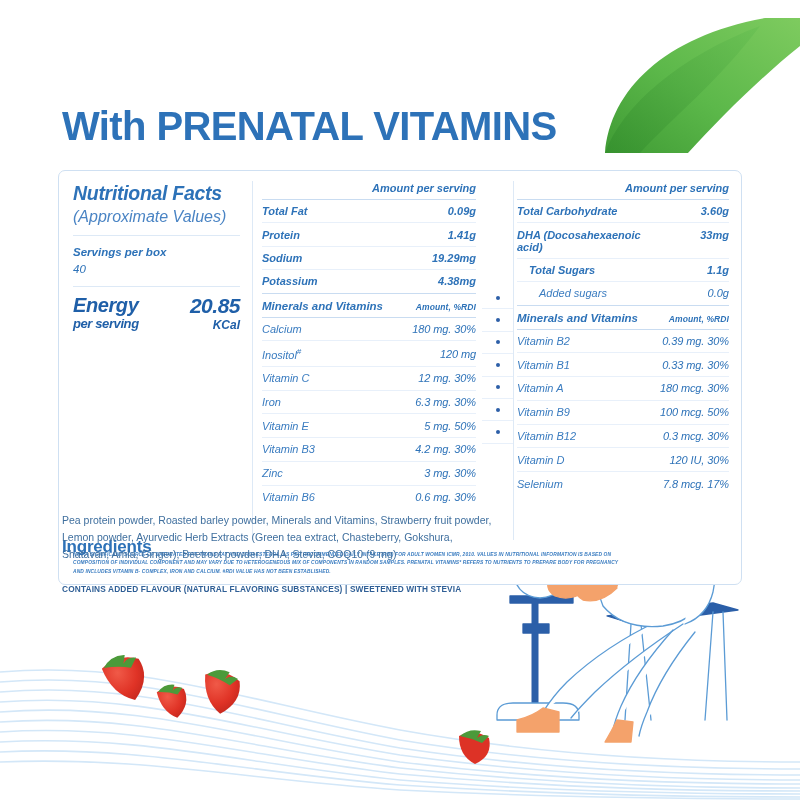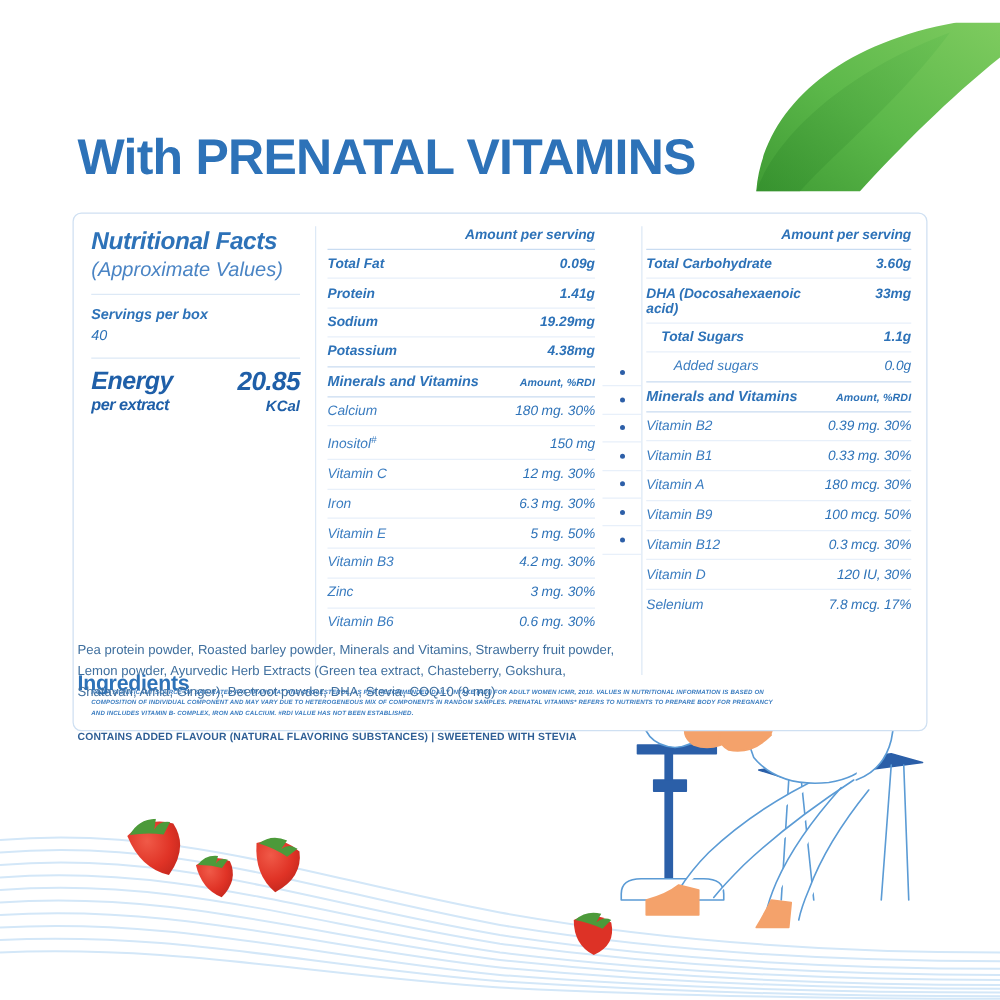--- a/index.html
+++ b/index.html
@@ -244,21 +244,21 @@
         <div class="lbl-bold">Servings per box</div>
         <div class="lbl-norm">40</div>
       </div>
 
 
       <div class="rule"></div>
 
       <div class="energy-row">
         <div class="energy-l">
           <span>Energy</span>
-          <small>per extract</small>
+          <small>per serving</small>
         </div>
         <div class="energy-r">
           <div class="energy-num">20.85</div>
           <div class="energy-unit">KCal</div>
         </div>
       </div>
     </div>
 
     <div class="vsep" style="left:193px;"></div>
 
@@ -286,21 +286,21 @@
         <span>Minerals and Vitamins</span>
         <span class="amt">Amount, %RDI</span>
       </div>
 
       <div class="row vit-row">
         <span class="k">Calcium</span>
         <span class="v">180 mg.  30%</span>
       </div>
       <div class="row vit-row">
         <span class="k"><span>Inositol</span><sup>#</sup></span>
-        <span class="v">150 mg</span>
+        <span class="v">120 mg</span>
       </div>
       <div class="row vit-row">
         <span class="k">Vitamin C</span>
         <span class="v">12 mg.  30%</span>
       </div>
       <div class="row vit-row">
         <span class="k">Iron</span>
         <span class="v">6.3 mg.  30%</span>
       </div>
       <div class="row vit-row">

